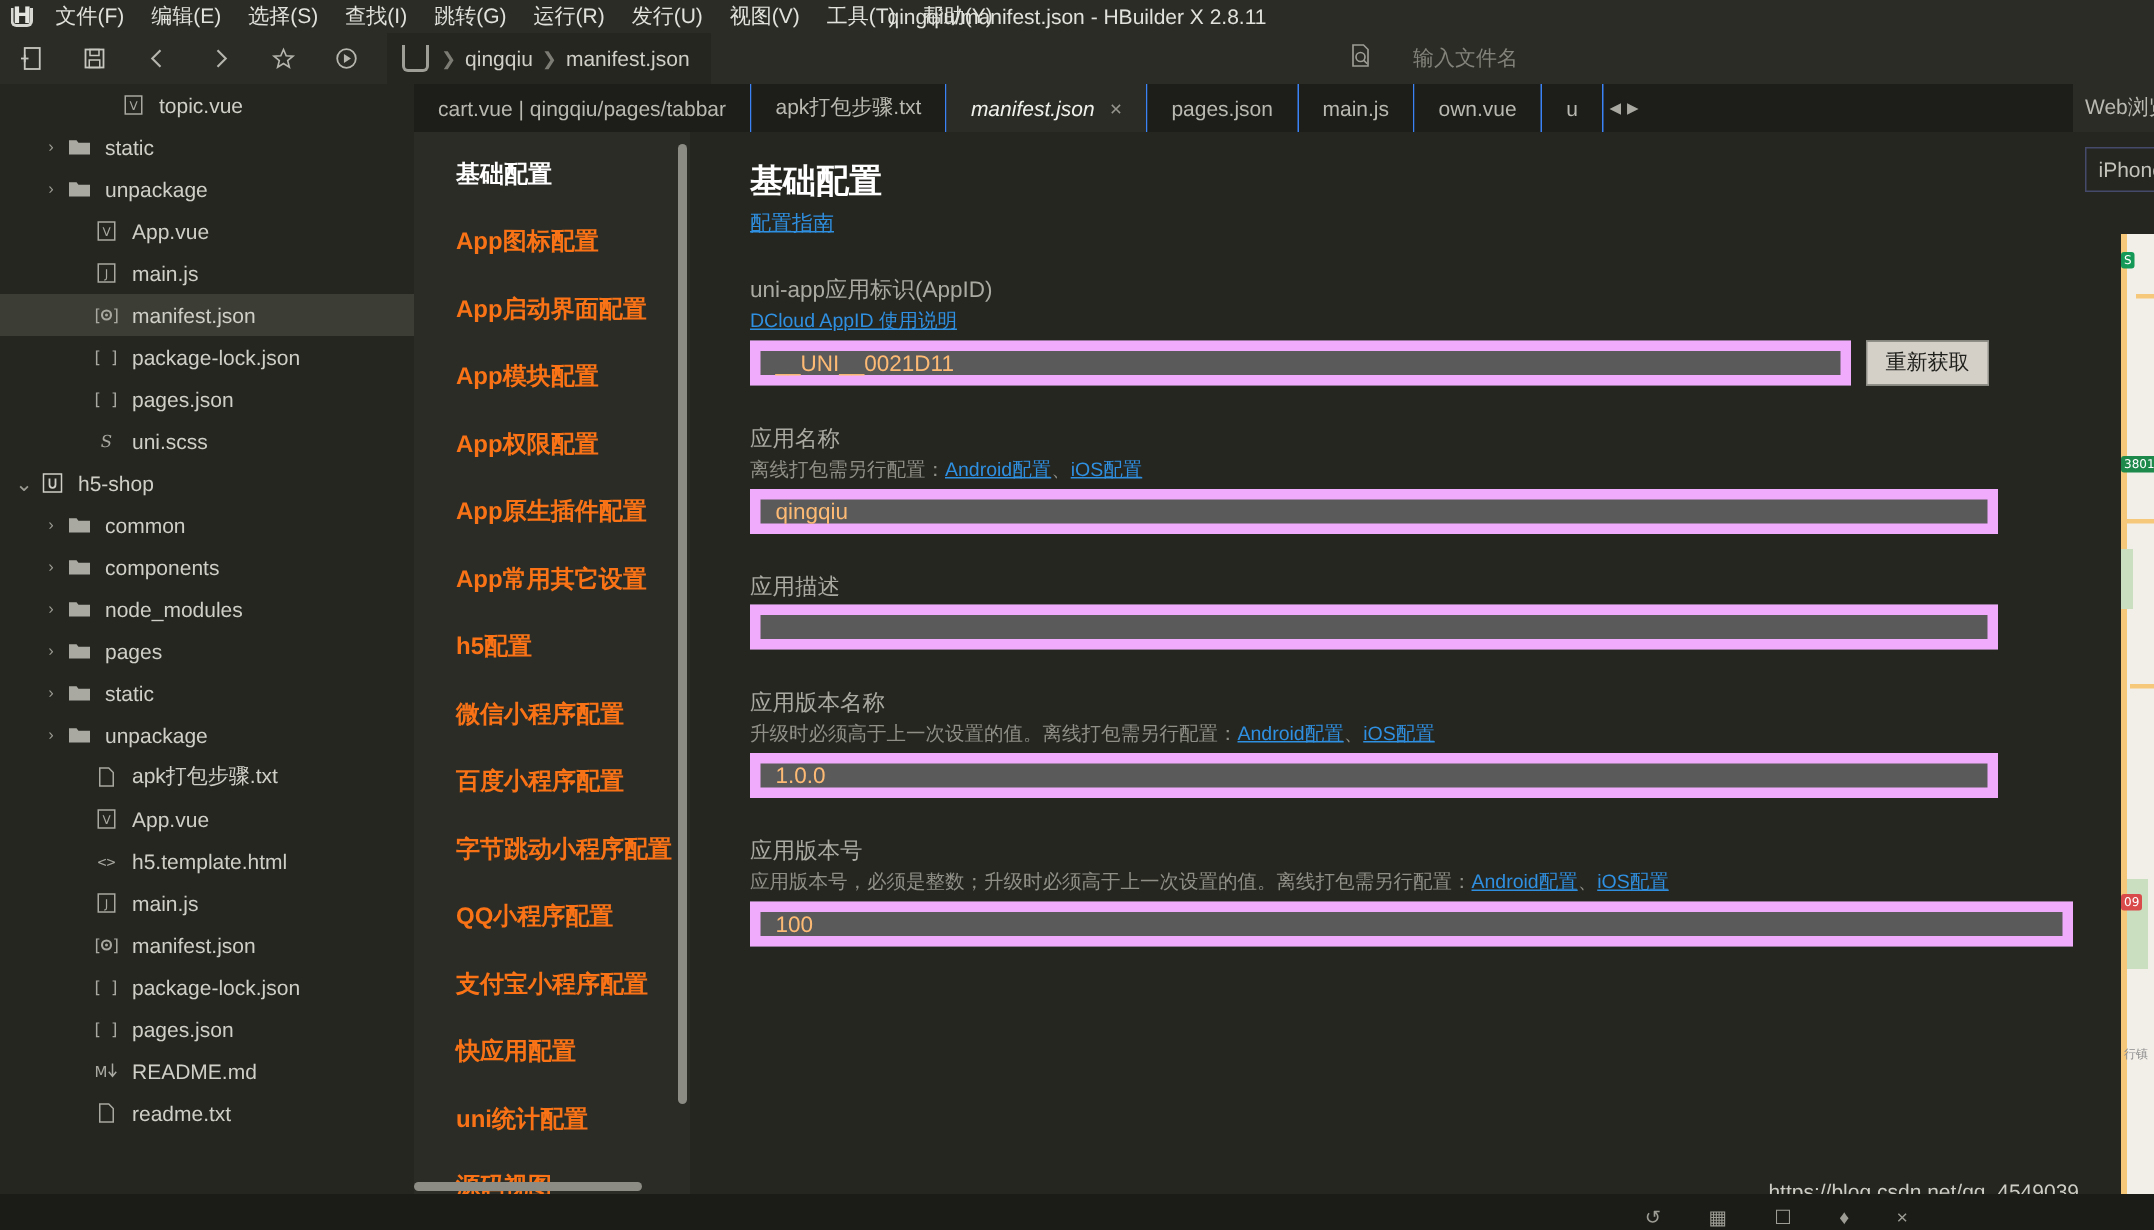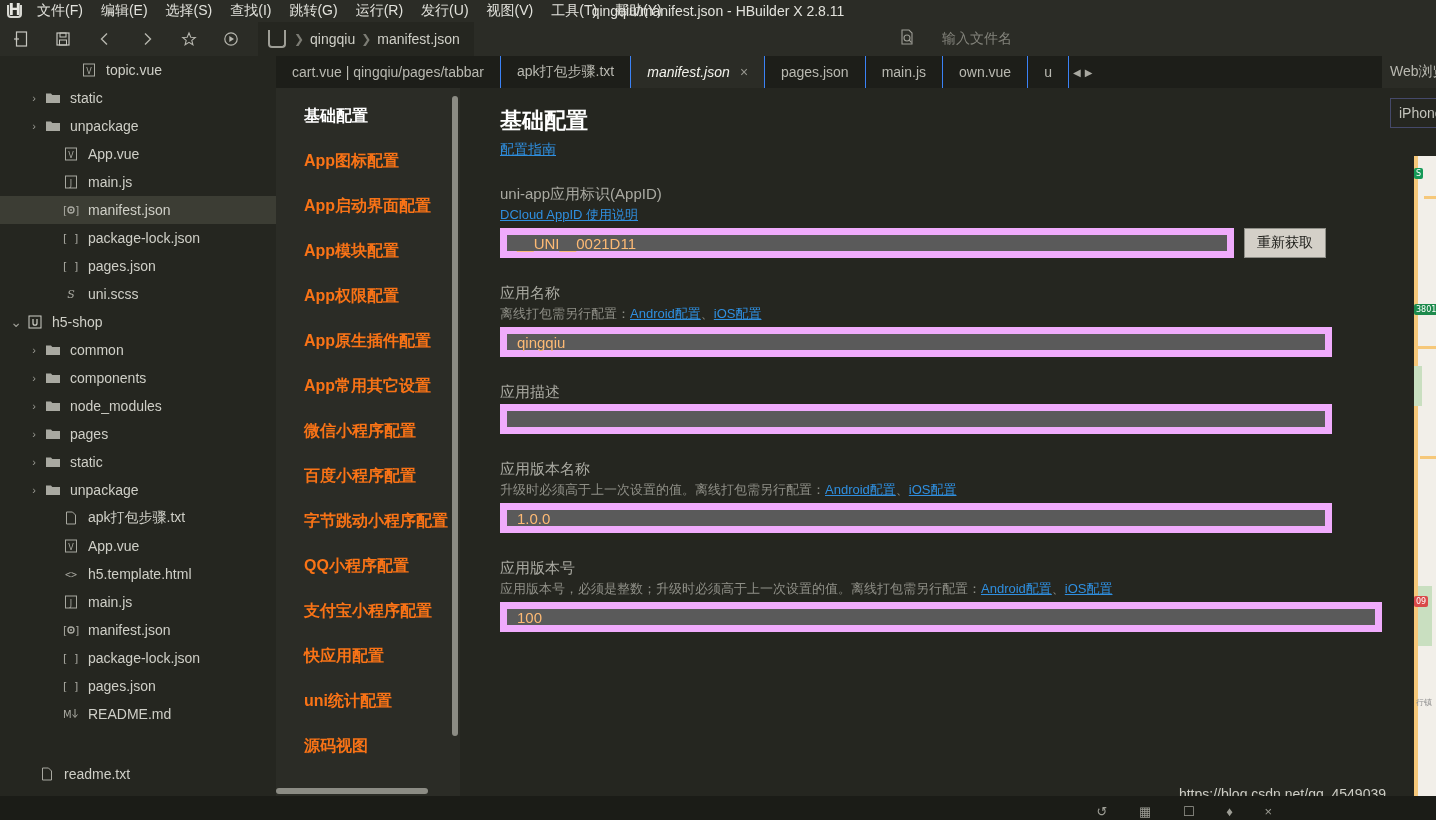--- a/index.html
+++ b/index.html
@@ -495,21 +495,21 @@
         <div class="tree-row" style="padding-left: 44px;">
           <span class="arrow blank">&nbsp;</span>
           <span class="ficon">
             <svg width="18" height="16" viewBox="0 0 18 16">
               <text x="1" y="12" font-size="10" fill="#a8a8a0" font-family="DejaVu Sans">M</text>
               <path d="M13 3v8M10.5 8.5 13 11.5 15.5 8.5" fill="none" stroke="#a8a8a0" stroke-width="1"></path>
             </svg>
           </span>
           <span class="tlabel">README.md</span>
         </div>
-        <div class="tree-row" style="padding-left: 20px; margin-top: 32px;">
+        <div class="tree-row" style="padding-left: 44px;">
           <span class="arrow blank">&nbsp;</span>
           <span class="ficon">
             <svg width="16" height="16" viewBox="0 0 16 16">
               <path d="M3.5 2h6l3 3v9h-9z" fill="none" stroke="#a8a8a0" stroke-width="1"></path>
             </svg>
           </span>
           <span class="tlabel">readme.txt</span>
         </div>
       </div>
   </div>
@@ -547,20 +547,21 @@
 
   <div class="navpanel">
     <div id="nav-items" style="margin-top:6px;">
         <div class="nav-item active">基础配置</div>
         <div class="nav-item">App图标配置</div>
         <div class="nav-item">App启动界面配置</div>
         <div class="nav-item">App模块配置</div>
         <div class="nav-item">App权限配置</div>
         <div class="nav-item">App原生插件配置</div>
         <div class="nav-item">App常用其它设置</div>
+        <div class="nav-item">h5配置</div>
         <div class="nav-item">微信小程序配置</div>
         <div class="nav-item">百度小程序配置</div>
         <div class="nav-item">字节跳动小程序配置</div>
         <div class="nav-item">QQ小程序配置</div>
         <div class="nav-item">支付宝小程序配置</div>
         <div class="nav-item">快应用配置</div>
         <div class="nav-item">uni统计配置</div>
         <div class="nav-item">源码视图</div>
       </div>
     <div class="nav-scroll-v"></div>

